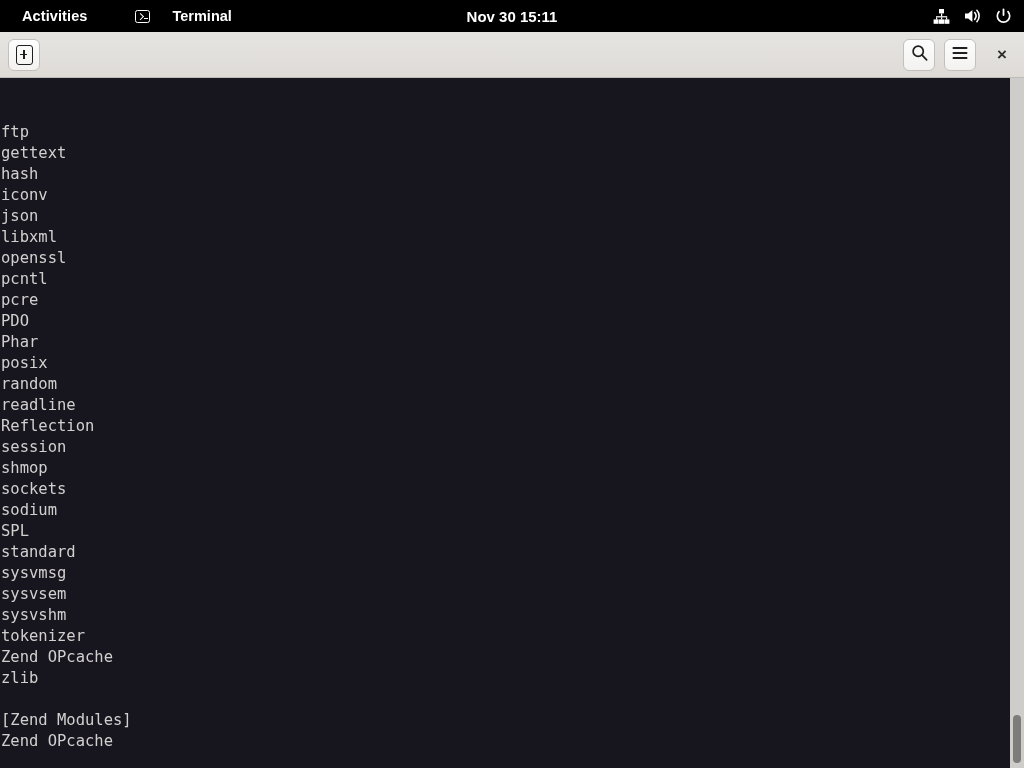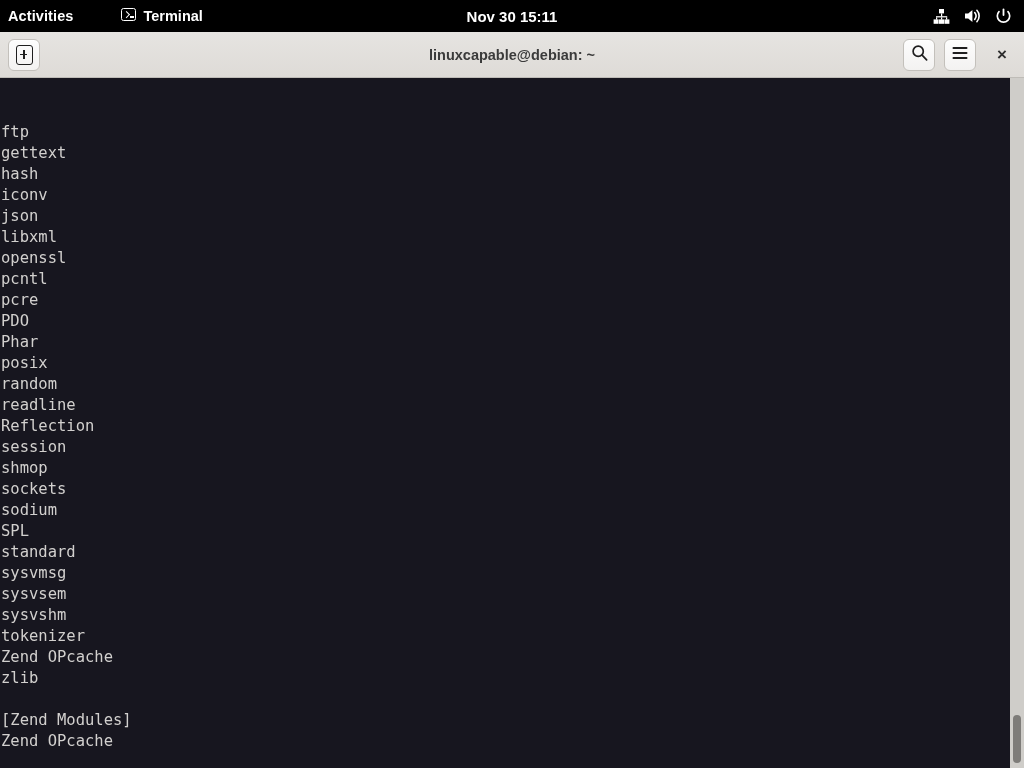--- a/index.html
+++ b/index.html
@@ -14,27 +14,27 @@
   #topbar {
     position:absolute; top:0; left:0;
     width:1024px; height:32px;
     background:#000000;
     display:flex; align-items:center;
     color:#ffffff;
     font-size:14.5px; font-weight:bold;
     z-index:10;
   }
   #activities {
-    margin-left:0;
+    margin-left:14px;
     padding:3px 8px;
     border-radius:5px;
     letter-spacing:0.1px;
   }
   #app-indicator {
-    display:flex; gap:7px;
+    display:flex; align-items:center; gap:22px;
     margin-left:32px;
     padding:3px 8px;
     border-radius:5px;
   }
   .term-glyph {
     width:15px; height:13px;
     border:1.7px solid #ffffff;
     border-radius:2.5px;
     position:relative;
   }
@@ -196,23 +196,20 @@
     </span>
   </div>
 </div>
 
 <div id="titlebar">
 
   <div class="tb-btn" id="newtab-btn">
     <span class="plusbox"></span>
   </div>
 
-  <div id="win-title">
-    <span>linuxcapable@debian: ~</span>
-  </div>
 
   <div id="tb-right">
     <div class="tb-btn">
       <span>
         <svg width="17" height="17" viewBox="0 0 17 17">
           <circle cx="7.2" cy="7.2" r="5.1" stroke="#1f1f1f" stroke-width="1.7" fill="none"></circle>
           <line x1="11.1" y1="11.1" x2="15.6" y2="15.9" stroke="#1f1f1f" stroke-width="1.7" stroke-linecap="round"></line>
         </svg>
       </span>
     </div>

